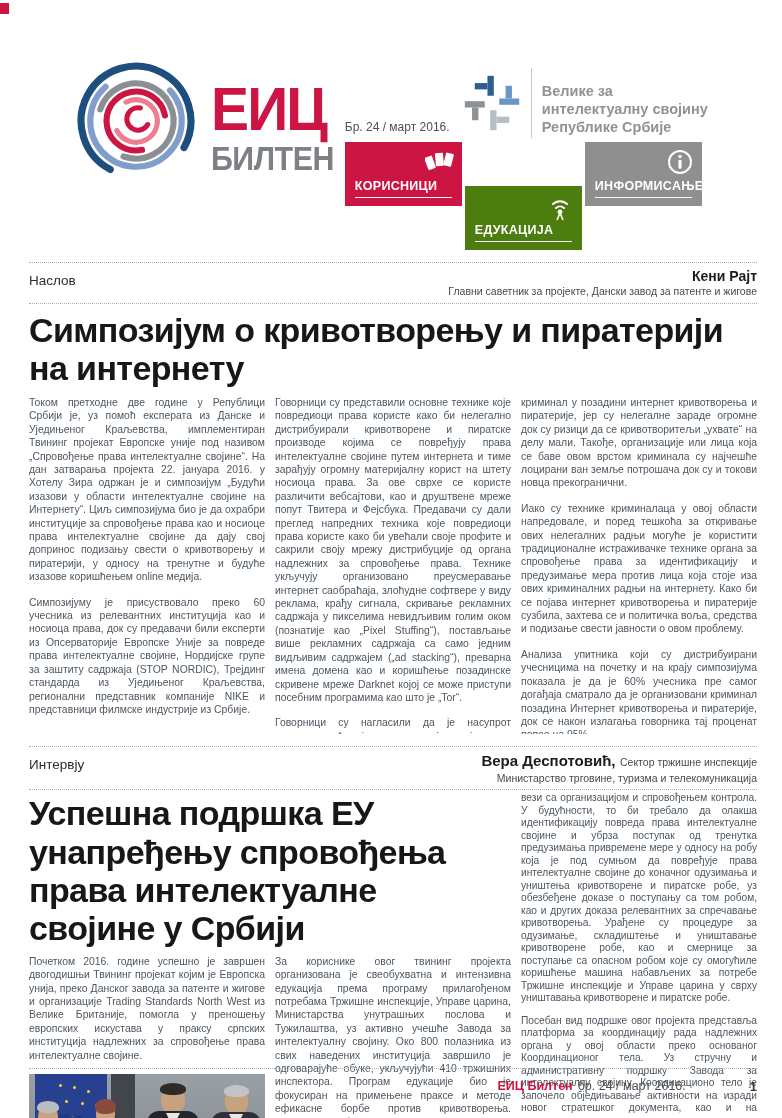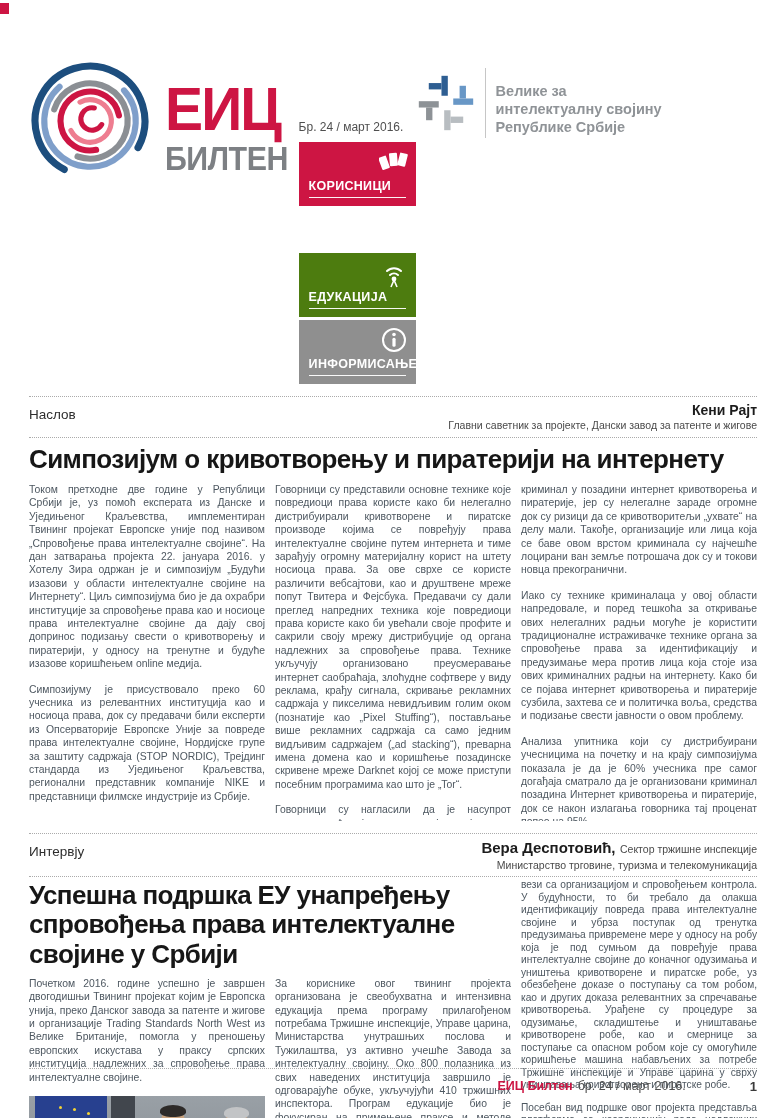--- a/index.html
+++ b/index.html
@@ -2,51 +2,51 @@
 <html><head>
 <meta charset="utf-8">
 <style>
   html,body{margin:0;padding:0;background:#ffffff;}
   body{font-family:"Liberation Sans","DejaVu Sans",sans-serif;}
   .page{position:relative;width:782px;height:1118px;background:#fff;overflow:hidden;}
   .corner-mark{position:absolute;left:0;top:3px;width:9px;height:11px;background:#cd1543;}
   .content{position:absolute;left:29px;top:0;width:728px;}
 
   
-  .masthead{display:flex;justify-content:flex-start;margin-top:60px;}
+  .masthead{display:flex;justify-content:center;margin-top:60px;}
   .brand{display:flex;align-items:flex-start;}
   .arc-logo{width:122px;height:122px;}
   .wordmark{margin-left:14px;margin-top:18px;line-height:1;}
   .wm-main{font-size:62px;font-weight:700;color:#cd1543;letter-spacing:-2px;transform:scaleX(.92);transform-origin:left;}
   .wm-sub{font-size:33px;font-weight:700;color:#7d8084;letter-spacing:-.5px;margin-top:2px;transform:scaleX(.92);transform-origin:left;}
   .mast-right{width:366px;display:flex;flex-direction:column;}
   .mast-top{display:flex;align-items:flex-end;height:78px;}
   .issue{font-size:12px;color:#4f4f4f;margin-bottom:4px;width:118px;}
   .zis-wrap{display:flex;align-items:center;border-right:1px solid #c6c6c6;padding-right:10px;height:70px;}
   .zis-logo{width:58px;height:62px;}
   .office{margin-left:10px;font-size:14.5px;font-weight:700;color:#8f9397;line-height:1.25;padding-bottom:2px;}
-  .navbar{display:flex;gap:3px;margin-top:4px;flex-direction:column;}
+  .navbar{display:flex;gap:3px;margin-top:4px;}
   .navbtn{position:relative;width:117px;height:64px;display:block;text-decoration:none;cursor:pointer;}
   .nav-users{background:#cd1543;}
   .nav-edu{background:#4d7c0f;margin-top:44px;}
   .nav-info{background:#8f8f8f;text-decoration:underline;}
   .navlabel{position:absolute;left:10px;bottom:13px;color:#fff;font-size:12.5px;font-weight:700;letter-spacing:.3px;}
   .navbtn::after{content:"";position:absolute;left:10px;right:10px;bottom:8px;border-bottom:1px solid rgba(255,255,255,.95);}
   .navicon{position:absolute;right:7px;top:5px;width:30px;height:30px;}
 
   
   .sec-head{display:flex;justify-content:space-between;align-items:flex-start;border-top:1px dotted #ababab;border-bottom:1px dotted #ababab;padding:4px 0 4px;margin-top:12px;}
   .sec-label{font-size:13.5px;font-weight:400;color:#2d2d2d;padding-top:6px;}
   .sec-author{text-align:right;line-height:1.3;}
   .author-name{font-size:14px;font-weight:700;color:#1c1c1c;}
   .author-title{font-size:10.5px;color:#4a4a4a;}
   .iv-name{font-size:15px;font-weight:700;color:#1c1c1c;}
 
   
-  .title{font-size:26px;font-weight:700;color:#171717;letter-spacing:-.6px;line-height:1.12;margin:7px 0 9px;}
+  .title{font-size:34px;font-weight:700;color:#171717;letter-spacing:-.6px;line-height:1.12;margin:7px 0 9px;}
   .iv-title{margin:2px 0 8px;}
 
   
   .cols{display:flex;gap:10px;}
   .col{width:236px;}
   .a1cols{height:338px;overflow:hidden;}
   .bodytext p{margin:0 0 12px;font-size:10.4px;line-height:13.4px;color:#4d5760;text-align:justify;}
   .rel{position:relative;}
   .endmark{position:absolute;right:0;bottom:3px;width:5px;height:5px;background:#3c3c3c;font-size:0;line-height:0;overflow:hidden;}
 

